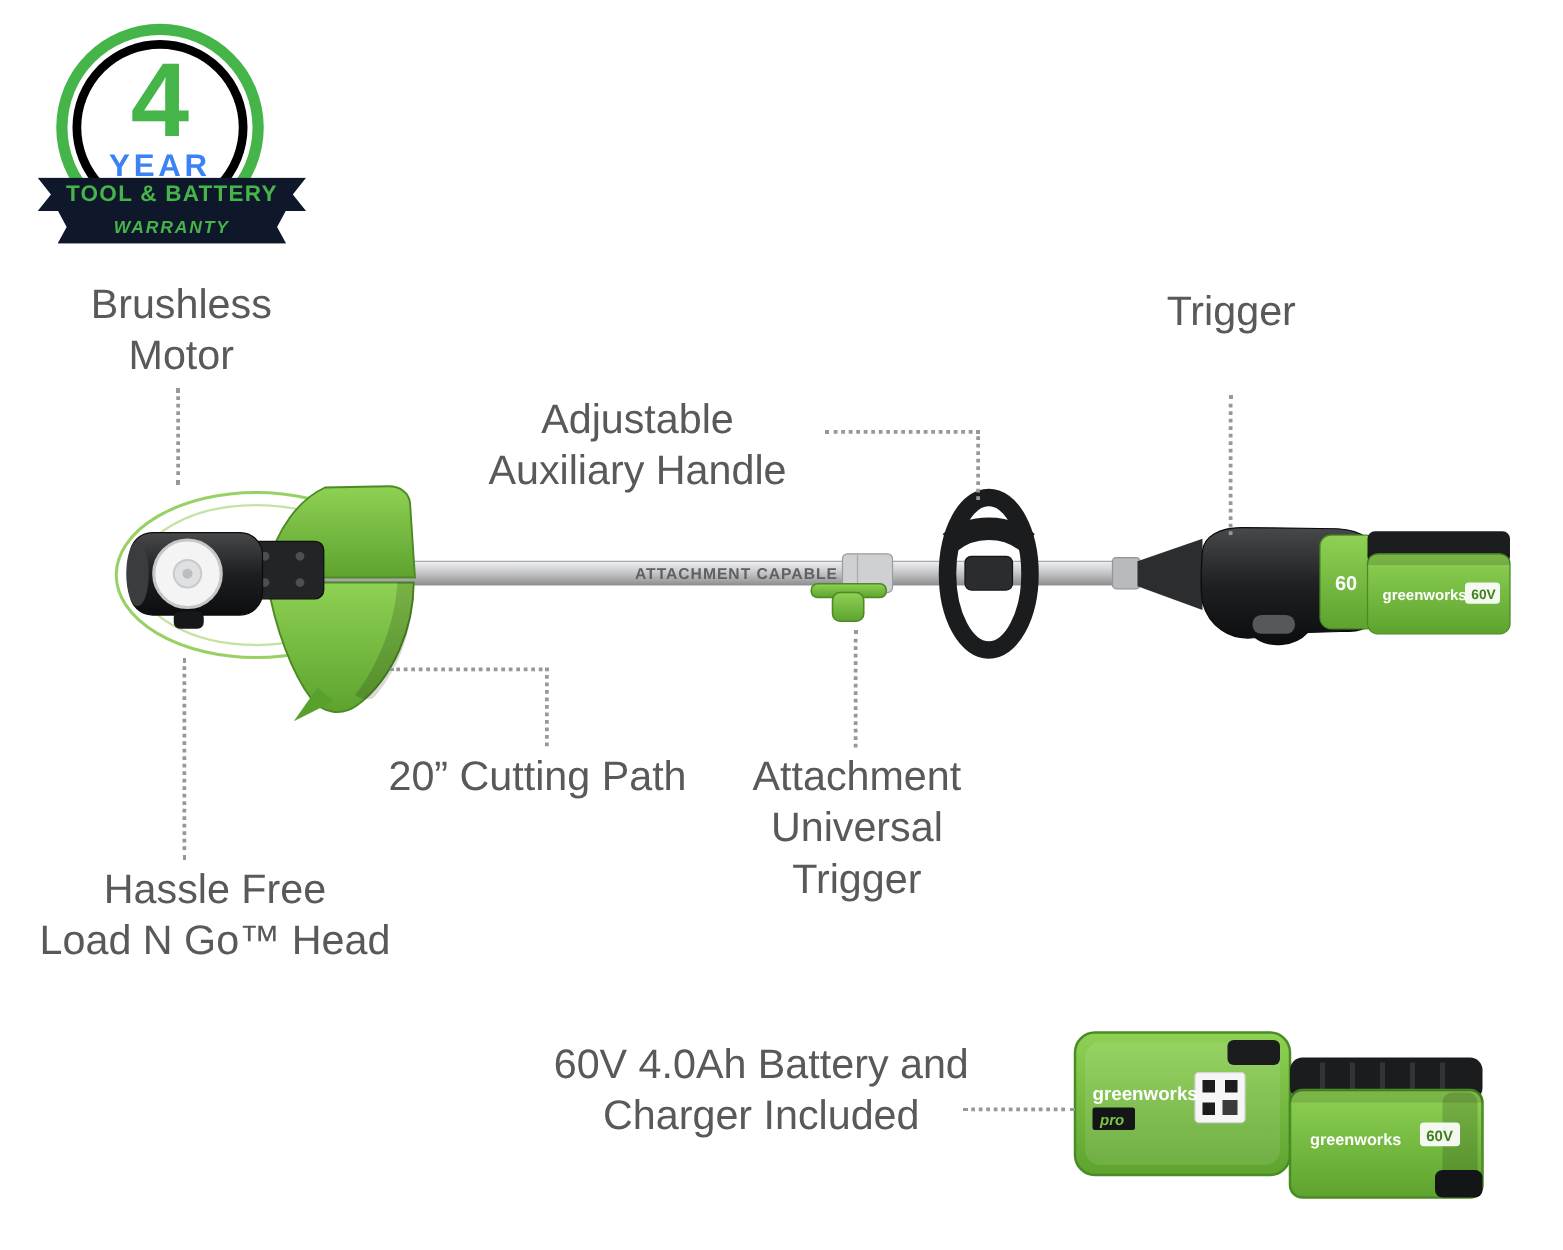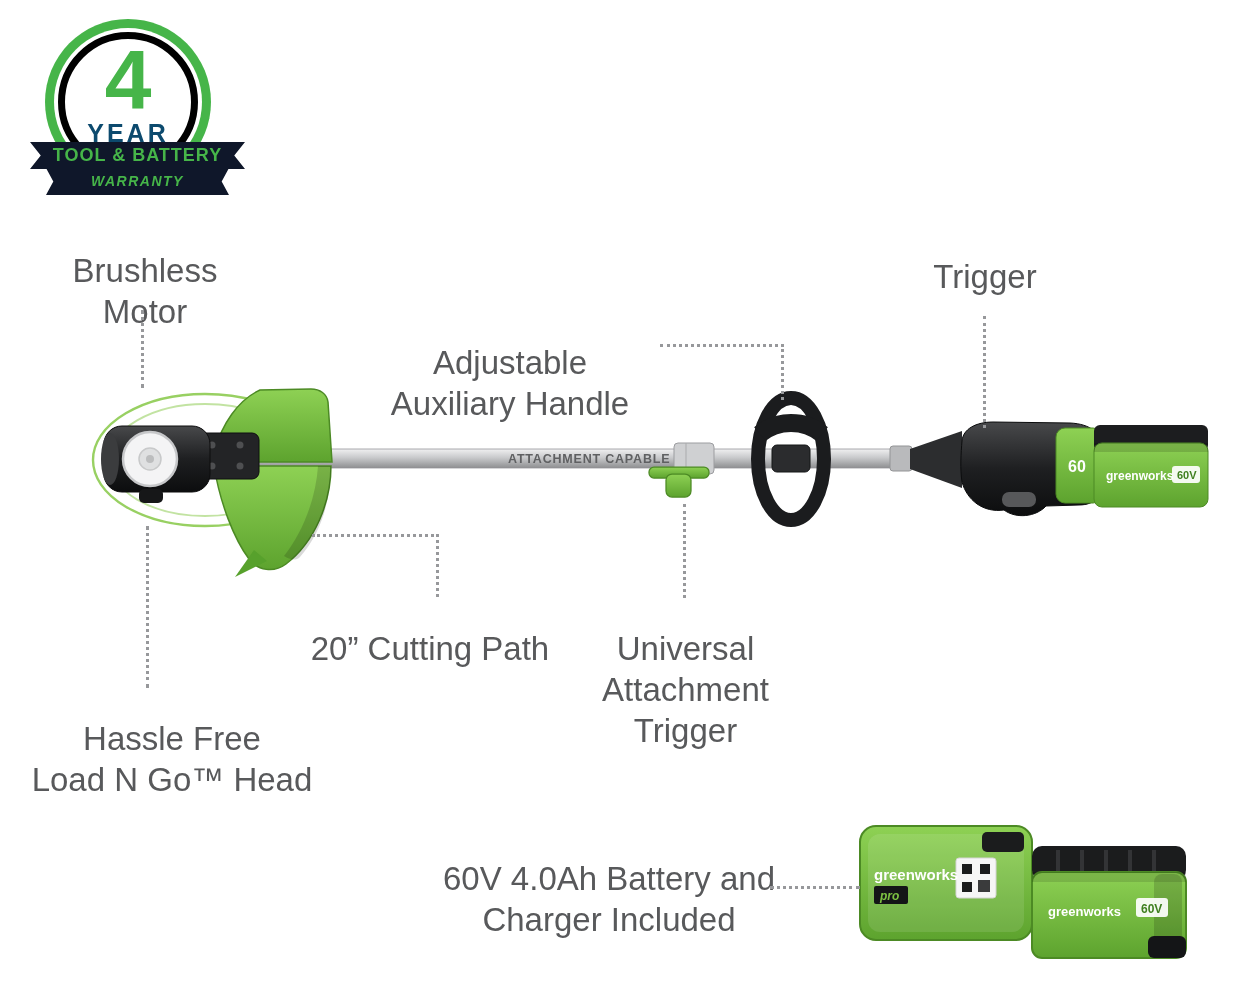--- a/index.html
+++ b/index.html
@@ -4,37 +4,37 @@
 <style>
   * { margin:0; padding:0; box-sizing:border-box; }
   html,body { width:1250px; height:1000px; }
   body {
     position:relative; background:#ffffff; overflow:hidden;
     font-family:"Liberation Sans","DejaVu Sans",sans-serif;
   }
   .callout {
     position:absolute; text-align:center;
     color:var(--label-gray,#58595b);
-    font-size:33px; line-height:41px; font-weight:400;margin-top:28px;
+    font-size:33px; line-height:41px; font-weight:400;
   }
   .leader-v { position:absolute; width:0; border-left:3px dotted var(--leader-gray,#97989b); }
   .leader-h { position:absolute; height:0; border-top:3px dotted var(--leader-gray,#97989b); }
 
   .badge { position:absolute; left:30px; top:22px; width:215px; height:185px; }
   .badge-circle {
     position:absolute; left:28px; top:10px; width:140px; height:140px;
     background:#fff; border:7px solid #000; border-radius:50%;
     box-shadow: 0 0 0 4px #fff, 0 0 0 13px var(--badge-green,#46b549);
     display:flex; flex-direction:column; align-items:center; justify-content:center;
   }
   .badge-number {
     font-size:84px; font-weight:bold; line-height:0.92;
     color:var(--badge-green,#46b549); margin-top:-14px;
   }
-  .badge-year { font-size:25px; font-weight:bold; color:#0c4a6e; letter-spacing:3px; }
+  .badge-year { font-size:25px; font-weight:bold; color:#3b82f6; letter-spacing:3px; }
   .ribbon {
     position:absolute; background:#0f172a; color:var(--badge-green,#46b549);
     font-weight:bold; text-align:center; white-space:nowrap;
   }
   .ribbon1 {
     left:0; top:120px; width:215px; height:27px;
     font-size:18px; line-height:27px; letter-spacing:1px;
     clip-path:polygon(0% 0%,100% 0%,95% 50%,100% 100%,0% 100%,5% 50%);
   }
   .ribbon2 {
@@ -180,22 +180,22 @@
 <div class="callout" style="left:360px;top:314px;width:300px">
   <div>Adjustable</div>
   <div>Auxiliary Handle</div>
 </div>
 
 <div class="callout" style="left:280px;top:600px;width:300px">
   <div>20” Cutting Path</div>
 </div>
 
 <div class="callout" style="left:588px;top:600px;width:195px">
+  <div>Attachment</div>
   <div>Universal</div>
-  <div>Attachment</div>
   <div>Trigger</div>
 </div>
 
 <div class="callout" style="left:12px;top:690px;width:320px">
   <div>Hassle Free</div>
   <div>Load N Go™ Head</div>
 </div>
 
 <div class="callout" style="left:428px;top:830px;width:362px">
   <div>60V 4.0Ah Battery and</div>

